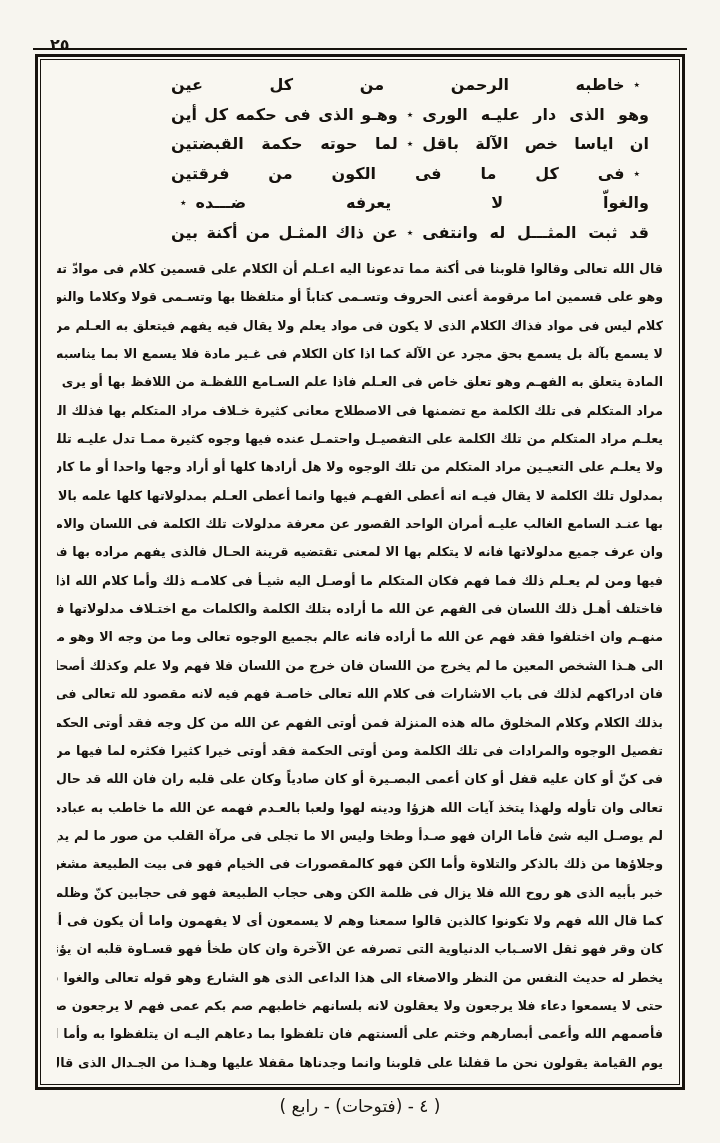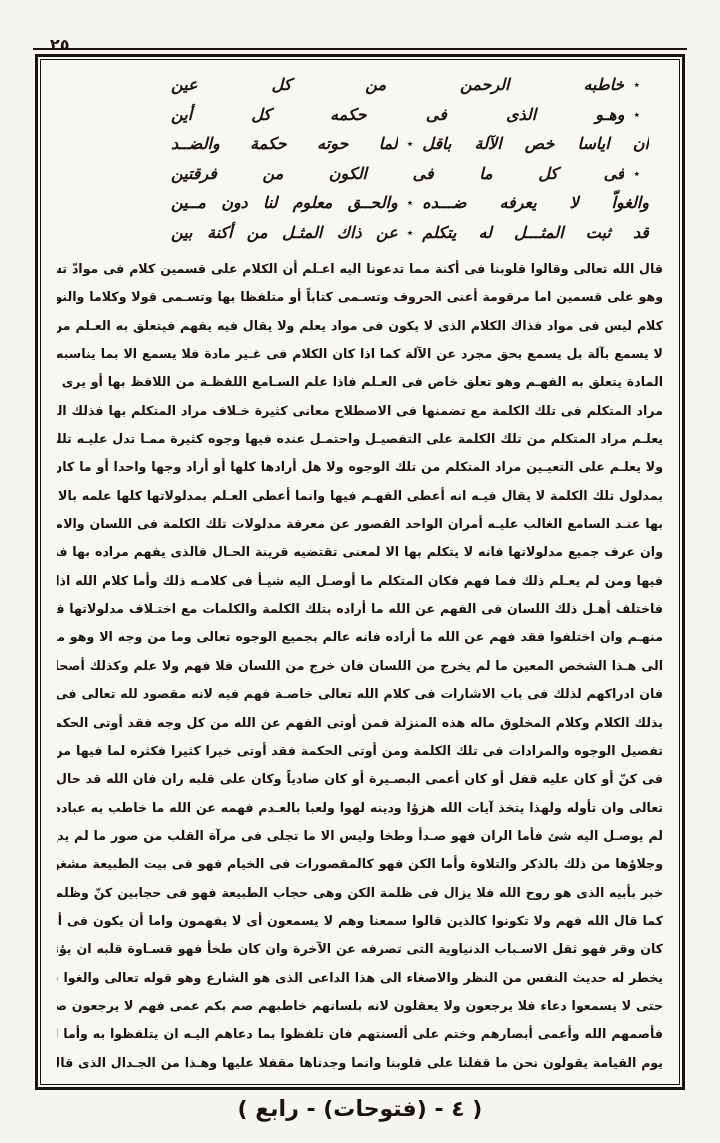--- a/index.html
+++ b/index.html
@@ -30,75 +30,75 @@
     direction:rtl;
   }
   .poem { width:478px; margin:2px 14px 8px auto; }
   .verse-row {
     display:flex; direction:rtl; align-items:baseline;
     height:29.5px; line-height:29.5px;
     font-size:16px; font-weight:bold;
   }
   .hemistich {
     flex:1 1 0; white-space:nowrap; overflow:hidden;
-    text-align:justify; text-align-last:justify; text-justify:inter-word;font-style:italic;
+    text-align:justify; text-align-last:justify; text-justify:inter-word;
   }
   .verse-sep {
     flex:0 0 auto; padding:0 9px; font-size:12px; position:relative; top:-2px;
   }
   .prose { margin-top:4px; }
   .prose-line {
     height:28.35px; line-height:28.35px;
     font-size:12.6px; font-weight:bold;
     direction:rtl; white-space:nowrap; overflow:hidden;
     text-align:justify; text-align-last:justify; text-justify:inter-word;
     word-spacing:0.5px;
   }
   .footer {
     position:absolute; top:1096px; left:0; width:720px;
     text-align:center; direction:rtl;
-    font-size:22px; font-weight:bold;
+    font-size:17px; font-weight:normal;
   }
 </style>
 </head>
 <body>
 
 <div>
 
   <div class="page-number">٢٥</div>
   <div class="header-rule"></div>
 
   <div class="frame">
     <div class="frame-inner">
 
       <div class="poem">
         <div class="verse-row">
           <span class="verse-sep">٭</span>
           <span class="hemistich">خاطبه الرحمن من كل عين</span>
         </div>
         <div class="verse-row">
+          <span class="hemistich">وهو الذى دار عليـه الورى</span>
           <span class="verse-sep">٭</span>
           <span class="hemistich">وهـو الذى فى حكمه كل أين</span>
         </div>
         <div class="verse-row">
           <span class="hemistich">ان اياسا خص الآلة باقل</span>
           <span class="verse-sep">٭</span>
-          <span class="hemistich">لما حوته حكمة والضــد</span>
+          <span class="hemistich">لما حوته حكمة القبضتين</span>
         </div>
         <div class="verse-row">
           <span class="verse-sep">٭</span>
           <span class="hemistich">فى كل ما فى الكون من فرقتين</span>
         </div>
         <div class="verse-row">
           <span class="hemistich">والغواّ لا يعرفه ضـــده</span>
           <span class="verse-sep">٭</span>
-          <span class="hemistich">والحــق معلوم لنا دون مــين</span>
         </div>
         <div class="verse-row">
-          <span class="hemistich">قد ثبت المثـــل له يتكلم</span>
+          <span class="hemistich">قد ثبت المثـــل له وانتفى</span>
           <span class="verse-sep">٭</span>
           <span class="hemistich">عن ذاك المثـل من أكنة بين</span>
         </div>
       </div>
 
       <div class="prose">
         <div class="prose-line">قال الله تعالى  وقالوا قلوبنا فى أكنة مما تدعونا اليه اعـلم أن الكلام على قسمين كلام فى موادّ تسـمى حروفا</div>
         <div class="prose-line">وهو على قسمين اما مرقومة أعنى الحروف وتسـمى كتاباً أو متلفظا بها وتسـمى قولا وكلاما والنوع الثانى</div>
         <div class="prose-line">كلام ليس فى مواد فذاك الكلام الذى لا يكون فى مواد يعلم ولا يقال فيه يفهم فيتعلق به العـلم من السامع الذى</div>
         <div class="prose-line">لا يسمع بآلة بل يسمع بحق مجرد عن الآلة كما اذا كان الكلام فى غـير مادة فلا يسمع الا بما يناسبه والذى فى</div>

